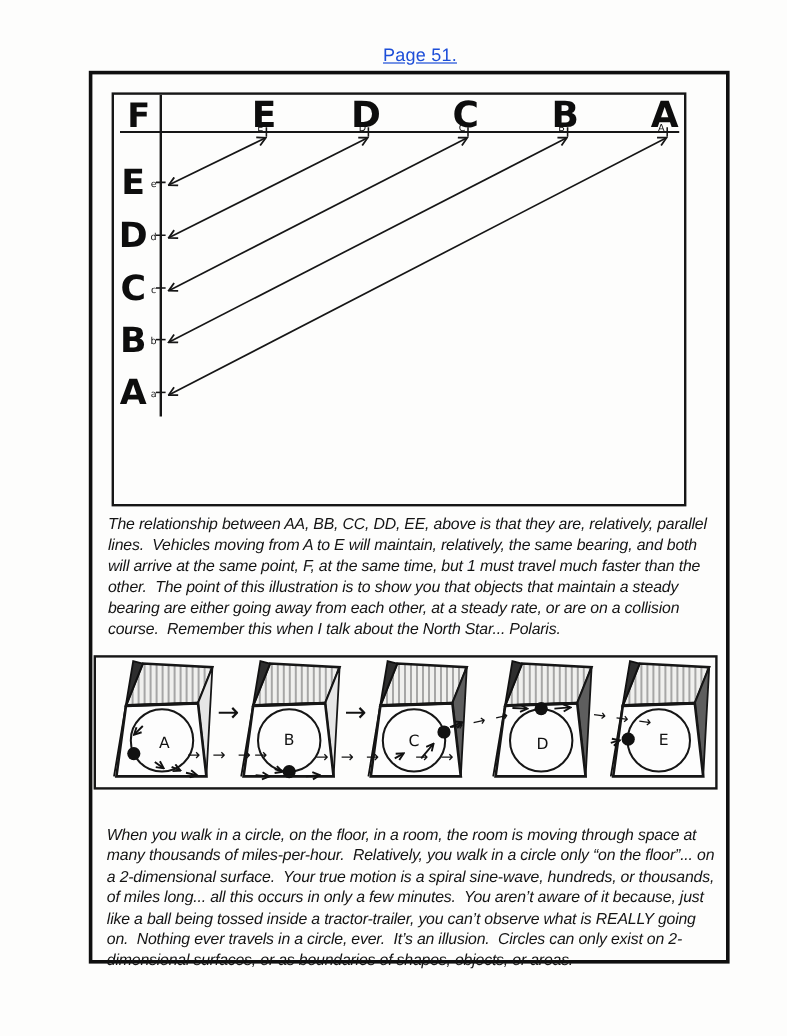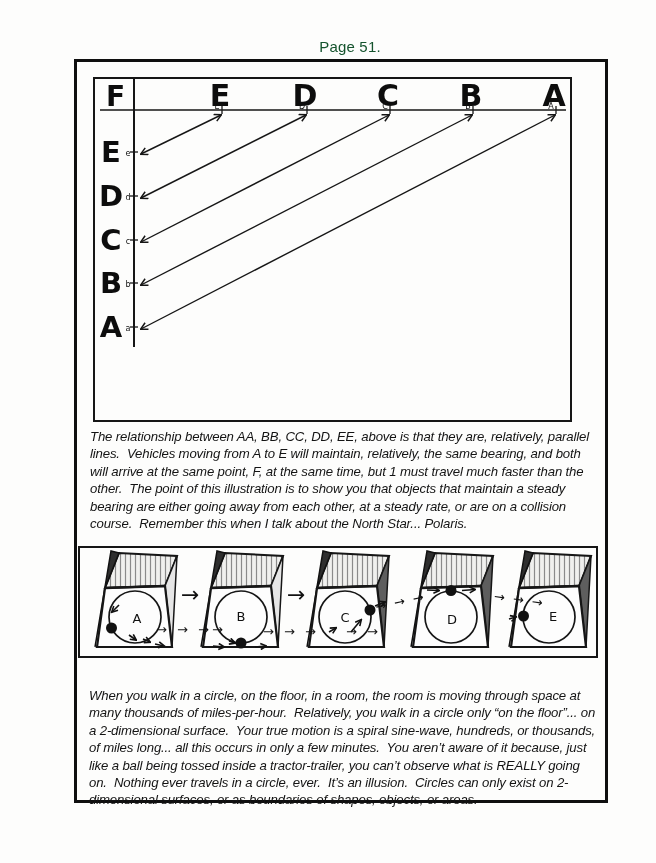--- a/index.html
+++ b/index.html
@@ -3,21 +3,21 @@
 <meta charset="utf-8">
 <style>
   html,body{margin:0;padding:0;}
   body{background:#ffffff;}
   .page{
     position:relative; width:656px; height:863px; background:#fdfdfc;
     font-family:"Liberation Sans", sans-serif; color:#1a1a1a; overflow:hidden;
   }
   .page-title{
     position:absolute; left:74px; top:38px; width:552px;
-    text-align:center; font-size:15px; letter-spacing:0.2px; color:#14532d;
+    text-align:center; font-size:15px; letter-spacing:0.2px; color:#1d4ed8;text-decoration:underline;
   }
   .outer-box{
     position:absolute; left:74px; top:59px; width:534px; height:744px;
     border:3px solid #0f0f0f; box-sizing:border-box;
   }
   .diagram-box{
     position:absolute; left:16px; top:15px; width:475px; height:341px;
     border:2px solid #161616;
   }
   .diagram-box svg{display:block;}

